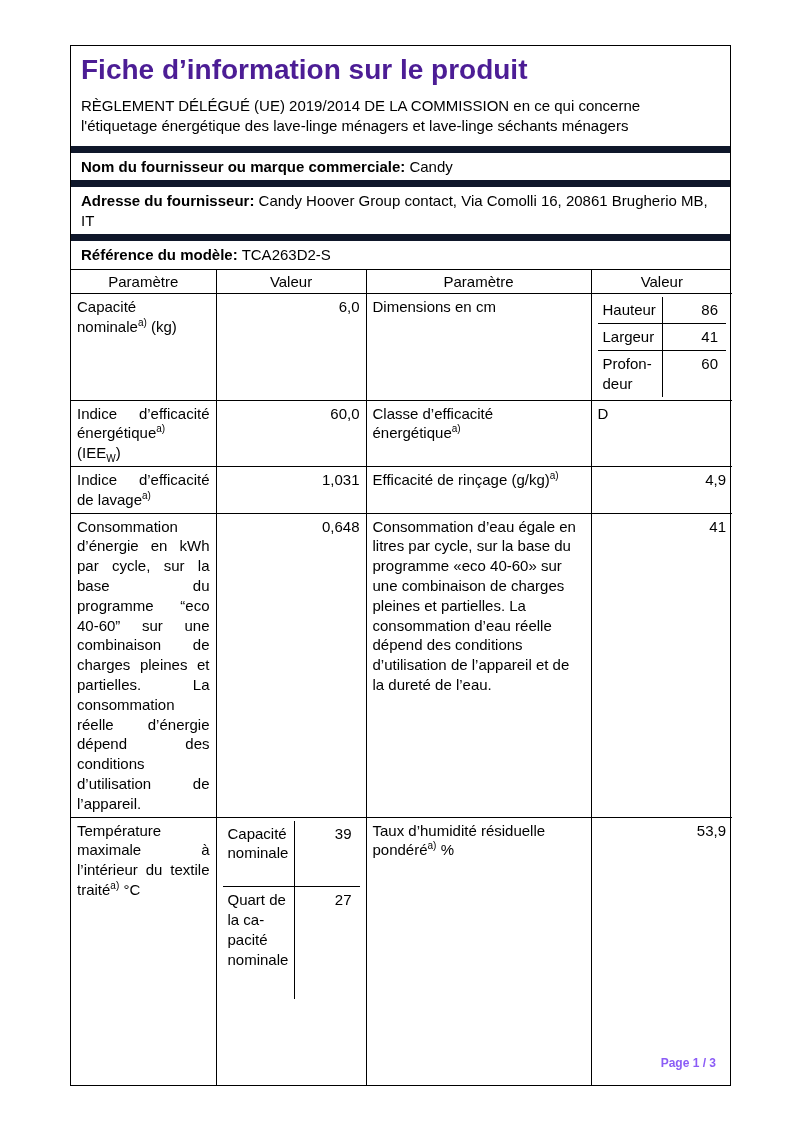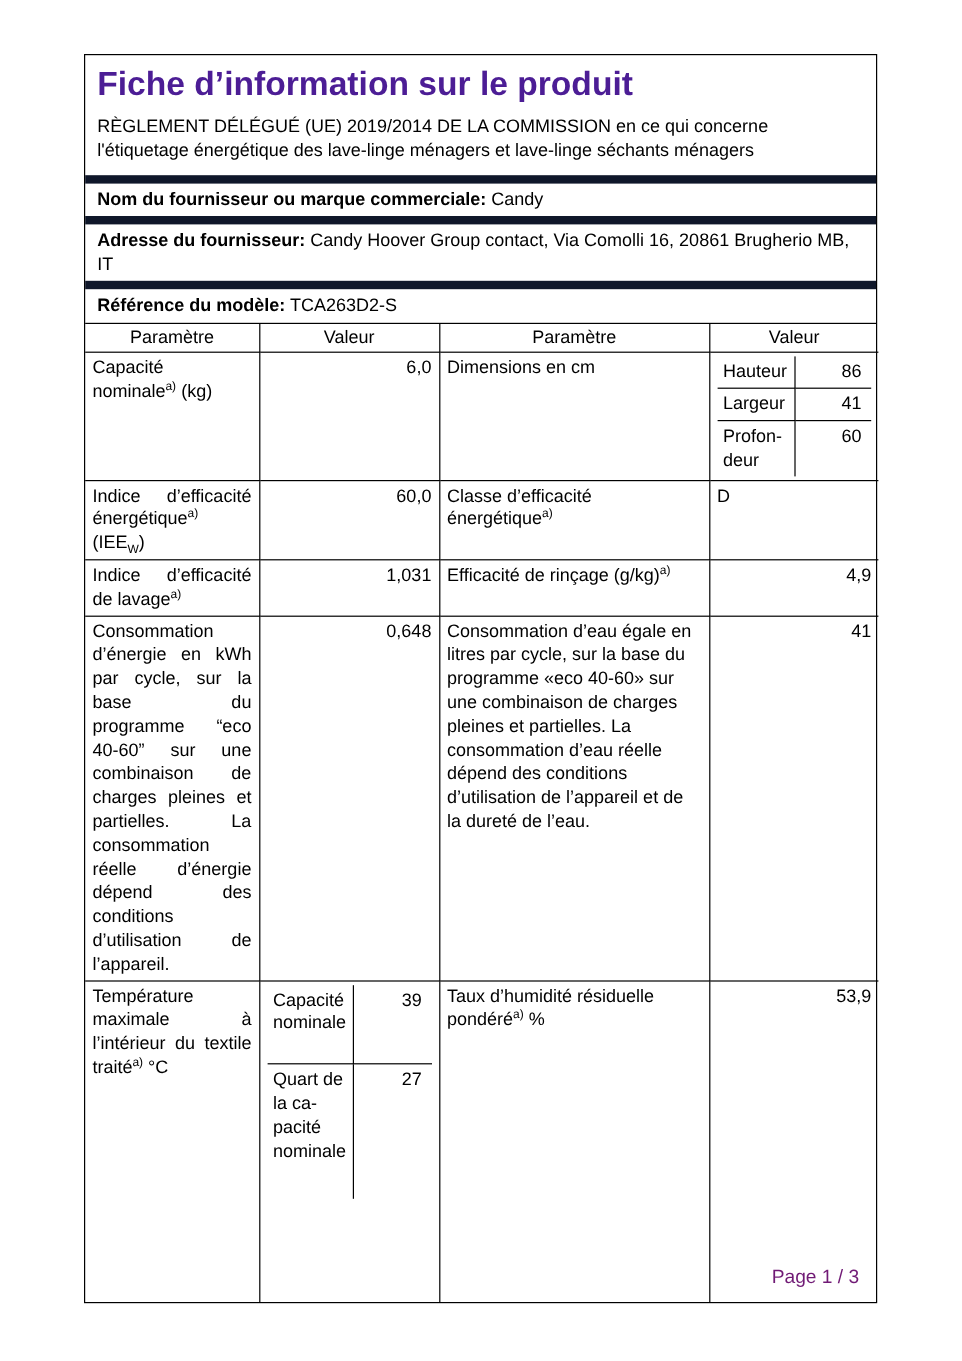--- a/index.html
+++ b/index.html
@@ -43,21 +43,21 @@
 
   table.inner { width: 100%; height: 100%; border-collapse: collapse; border-style: hidden; table-layout: fixed; }
   table.inner td { border: 1px solid #000; padding: 3px 5px; vertical-align: top; overflow-wrap: break-word; }
   table.inner td.val { padding-right: 8px; }
   tr.d1 { height: 25px; } tr.d2 { height: 24px; } tr.d3 { height: 40px; }
   tr.t1 { height: 66px; } tr.t2 { height: 90px; } tr.t3 { height: 112px; }
 
   sup { font-size: 10px; line-height: 0; }
   sub { font-size: 10px; line-height: 0; }
 
-  .footer { position: absolute; top: 1056px; right: 86px; font-size: 16px; color: #701a75; }
+  .footer { position: absolute; top: 1056px; right: 86px; font-size: 12px; color: #8b5cf6; font-weight: bold; }
 </style>
 </head>
 <body>
 
 <div class="page">
   <div class="doc">
 
     <div class="head">
       <h1 class="title" style="color: #4c1d95;">Fiche d’information sur le produit</h1>
       <p class="reg">RÈGLEMENT DÉLÉGUÉ (UE) 2019/2014 DE LA COMMISSION en ce qui concerne l'étiquetage énergétique des lave-linge ménagers et lave-linge séchants ménagers</p>

